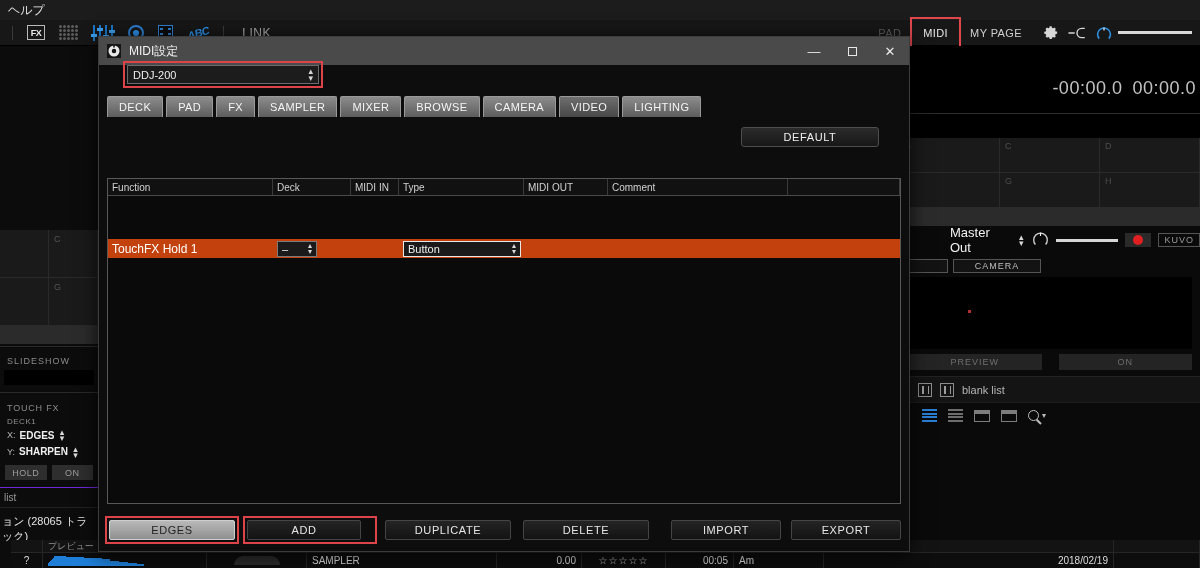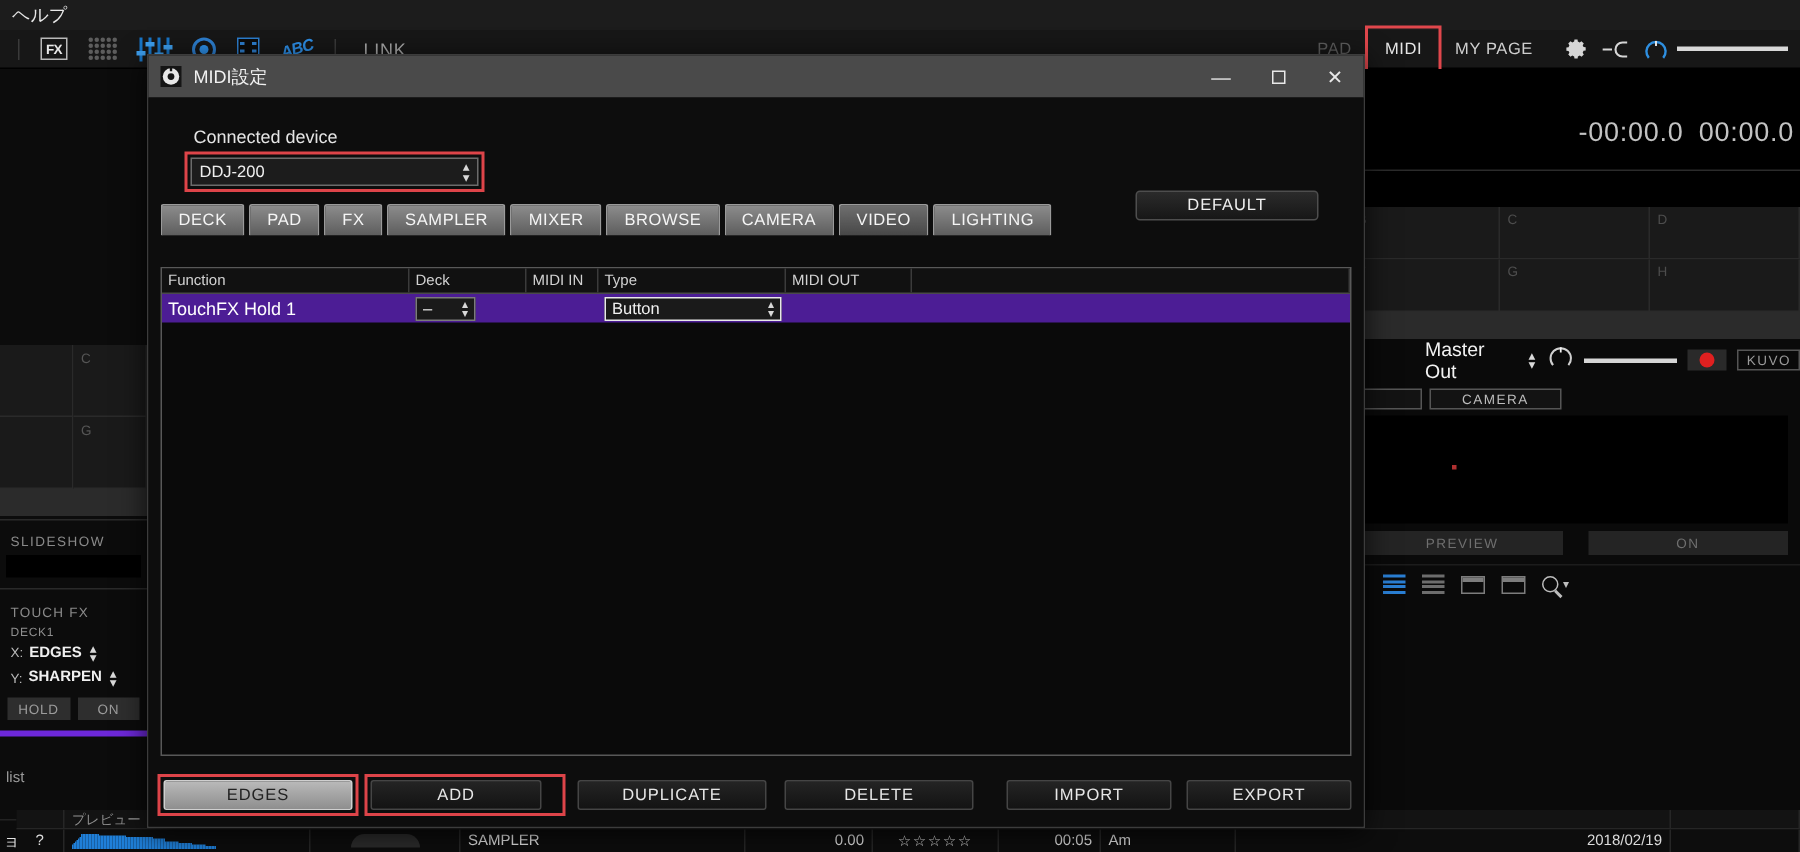--- a/index.html
+++ b/index.html
@@ -79,21 +79,21 @@
   .lsb-rule { height: 1px; background: #2a2a2a; margin: 2px 0; }
   .tfx-lbl { color: #8a8a8a; font-size: 9px; letter-spacing: 0.8px; padding: 8px 7px 2px; }
   .tfx-deck { color: #8f8f8f; font-size: 8px; padding: 2px 7px 1px; letter-spacing:0.5px; }
   .tfx-row { display: flex; align-items: center; gap: 4px; padding: 2px 7px; }
   .tfx-ax { color: #b9b9b9; font-size: 9px; }
   .tfx-val { color: #f0f0f0; font-size: 10px; font-weight: bold; }
   .spin { display: inline-block; width: 7px; line-height: 0.7; color: #d9d9d9; font-size: 9px; text-align:center;}
   .tfx-btns { display: flex; gap: 5px; padding: 5px 5px 7px; }
   .tfx-btn { flex:1; height: 15px; background: #2e2e2e; color: #9c9c9c; font-size: 9px;
     display:flex; align-items:center; justify-content:center; letter-spacing:0.5px;}
-  .lsb-list { color: #9a9a9a; font-size: 10px; padding: 22px 4px; border-top:4px solid #6d28d9; }
+  .lsb-list { color: #9a9a9a; font-size: 10px; padding: 4px 4px; border-top:1px solid #6d28d9; }
   .lsb-trk { color: #e3e3e3; font-size: 11px; padding: 6px 2px; border-top: 1px solid #222; }
 
   
   .rp { position: absolute; right: 0; top: 46px; width: 300px; bottom: 0; background: #0a0a0a; }
   .rp-time { height: 68px; background: #000; border-bottom:1px solid #2b2b2b;
     display:flex; align-items:flex-end; justify-content:flex-end; padding: 0 4px 14px 0; gap: 10px;}
   .rp-tv { color: #c2c2c2; font-size: 18px; letter-spacing: 0.5px; }
   .rp-gap { height: 24px; background:#000; }
   .rp-pads { display: grid; grid-template-columns: repeat(3, 1fr); }
   .rp-pad { height: 35px; background: #1a1a1a; border-right:1px solid #2a2a2a;
@@ -159,41 +159,41 @@
 
   .cd-lbl { color:#e4e4e4; font-size: 12px; padding: 19px 0 7px 30px; }
   .dev-wrap { position:relative; margin-left: 28px; width: 192px; }
   .dev-sel {
     width: 192px; height: 19px; background:#1c1c1c; border:1px solid #6b6b6b;
     display:flex; align-items:center; color:#eee; font-size: 11px; padding-left: 5px;
   }
   .dev-sel .spn { margin-left:auto; margin-right: 5px; line-height: 0.75; font-size: 9px; color:#d8d8d8; text-align:center;}
   .redbox { position:absolute; border: 2px solid #dd4449; pointer-events:none; }
   .btn-default {
-    position:absolute; right: 30px; top: 62px; width: 122px; height: 20px;
+    position:absolute; right: 30px; top: 62px; width: 138px; height: 20px;
     background: linear-gradient(#2b2b2b,#171717); border:1px solid #4e4e4e; border-radius:3px;
     color:#efefef; font-size: 11px; display:flex;align-items:center;justify-content:center;
     letter-spacing: 0.6px;
   }
 
   .tabs { display:flex; gap: 3px; padding: 12px 0 0 8px; }
   .tab {
     height: 21px; padding: 0 11px; background: linear-gradient(#8c8c8c,#5d5d5d);
     border:1px solid #9a9a9a; border-bottom:none; color:#f5f5f5; font-size:11px;
     display:flex;align-items:center;justify-content:center; letter-spacing:0.4px;
     border-radius: 2px 2px 0 0;
   }
   .tab.active { background: linear-gradient(#6e6e6e,#474747); }
 
   .tbl { position:absolute; left: 8px; right: 8px; top: 113px; bottom: 47px;
     background:#0a0a0a; border:1px solid #585858; }
   .tbl-head { display:flex; height: 17px; background:#111; border-bottom:1px solid #4a4a4a; }
   .th { color:#d2d2d2; font-size: 10px; padding-left:4px; border-right:1px solid #3b3b3b;
     display:flex; align-items:center; }
-  .tr { display:flex; height: 19px; background: #4c1d95; align-items:center; }
+  .tr { display:flex; height: 19px; background: #c2410c; align-items:center;margin-top:43px; }
   .td { height:19px; display:flex; align-items:center; padding-left:4px; }
   .td-fn { color:#ffffff; font-size: 12px; }
   .cellsel { height: 16px; background:#1a1a1a; border:1px solid #7b7b7b; display:flex;
     align-items:center; color:#f0f0f0; font-size: 11px; padding-left: 4px; }
   .cellsel.wide { border-color:#e8e8e8; }
   .cellsel .spn { margin-left:auto; margin-right:4px; line-height:0.75; font-size:8px; color:#d8d8d8;}
 
   .dlg-foot { position:absolute; left:0; right:0; bottom:0; height: 42px; }
   .fbtn {
     position:absolute; height: 20px; background: linear-gradient(#242424,#131313);
@@ -353,20 +353,29 @@
     <div class="rp-tabs">
       <div class="rp-tab" style="width:40px"></div>
       <div class="rp-tab" style="width:88px">CAMERA</div>
     </div>
     <div class="rp-prev">
         <i></i>
       </div>
     <div class="rp-pbtns">
       <div class="rp-pbtn">PREVIEW</div>
       <div class="rp-pbtn">ON</div>
+    </div>
+    <div class="rp-bl">
+      <span class="rp-blicon">
+          <i></i>
+        </span>
+      <span class="rp-blicon">
+          <i></i>
+        </span>
+      <span class="rp-bltxt">blank list</span>
     </div>
     <div class="rp-views">
       <span class="spin">▴<br>▾</span>
       <span class="vic blue">
           <i></i>
           <i></i>
           <i></i>
           <i></i>
         </span>
       <span class="vic">
@@ -523,21 +532,20 @@
       </span>
       <span class="dlg-title">MIDI設定</span>
       <span class="dlg-wb">—</span>
       <span class="dlg-wb">
           <span class="sq"></span>
         </span>
       <span class="dlg-wb">✕</span>
     </div>
 
     <div class="dlg-body">
-      <div class="cd-lbl">Connected device</div>
       <div class="dev-wrap">
         <div class="dev-sel">
           <span>DDJ-200</span>
           <span class="spn">▴<br>▾</span>
         </div>
         <div class="redbox" style="left:-4px;top:-4px;width:200px;height:27px"></div>
       </div>
 
       <div class="btn-default">DEFAULT</div>
 
@@ -553,20 +561,21 @@
           <div class="tab">LIGHTING</div>
         </div>
 
       <div class="tbl">
         <div class="tbl-head" id="thead">
             <div class="th" style="width: 165px;">Function</div>
             <div class="th" style="width: 78px;">Deck</div>
             <div class="th" style="width: 48px;">MIDI IN</div>
             <div class="th" style="width: 125px;">Type</div>
             <div class="th" style="width: 84px;">MIDI OUT</div>
+            <div class="th" style="width: 180px;">Comment</div>
             <div class="th" style="flex: 1 1 0%;"></div>
           </div>
         <div class="tr">
           <div class="td td-fn" style="width:165px">TouchFX Hold 1</div>
           <div class="td" style="width:78px">
             <span class="cellsel" style="width:40px">
               <span>–</span>
               <span class="spn">▴<br>▾</span>
             </span>
           </div>

